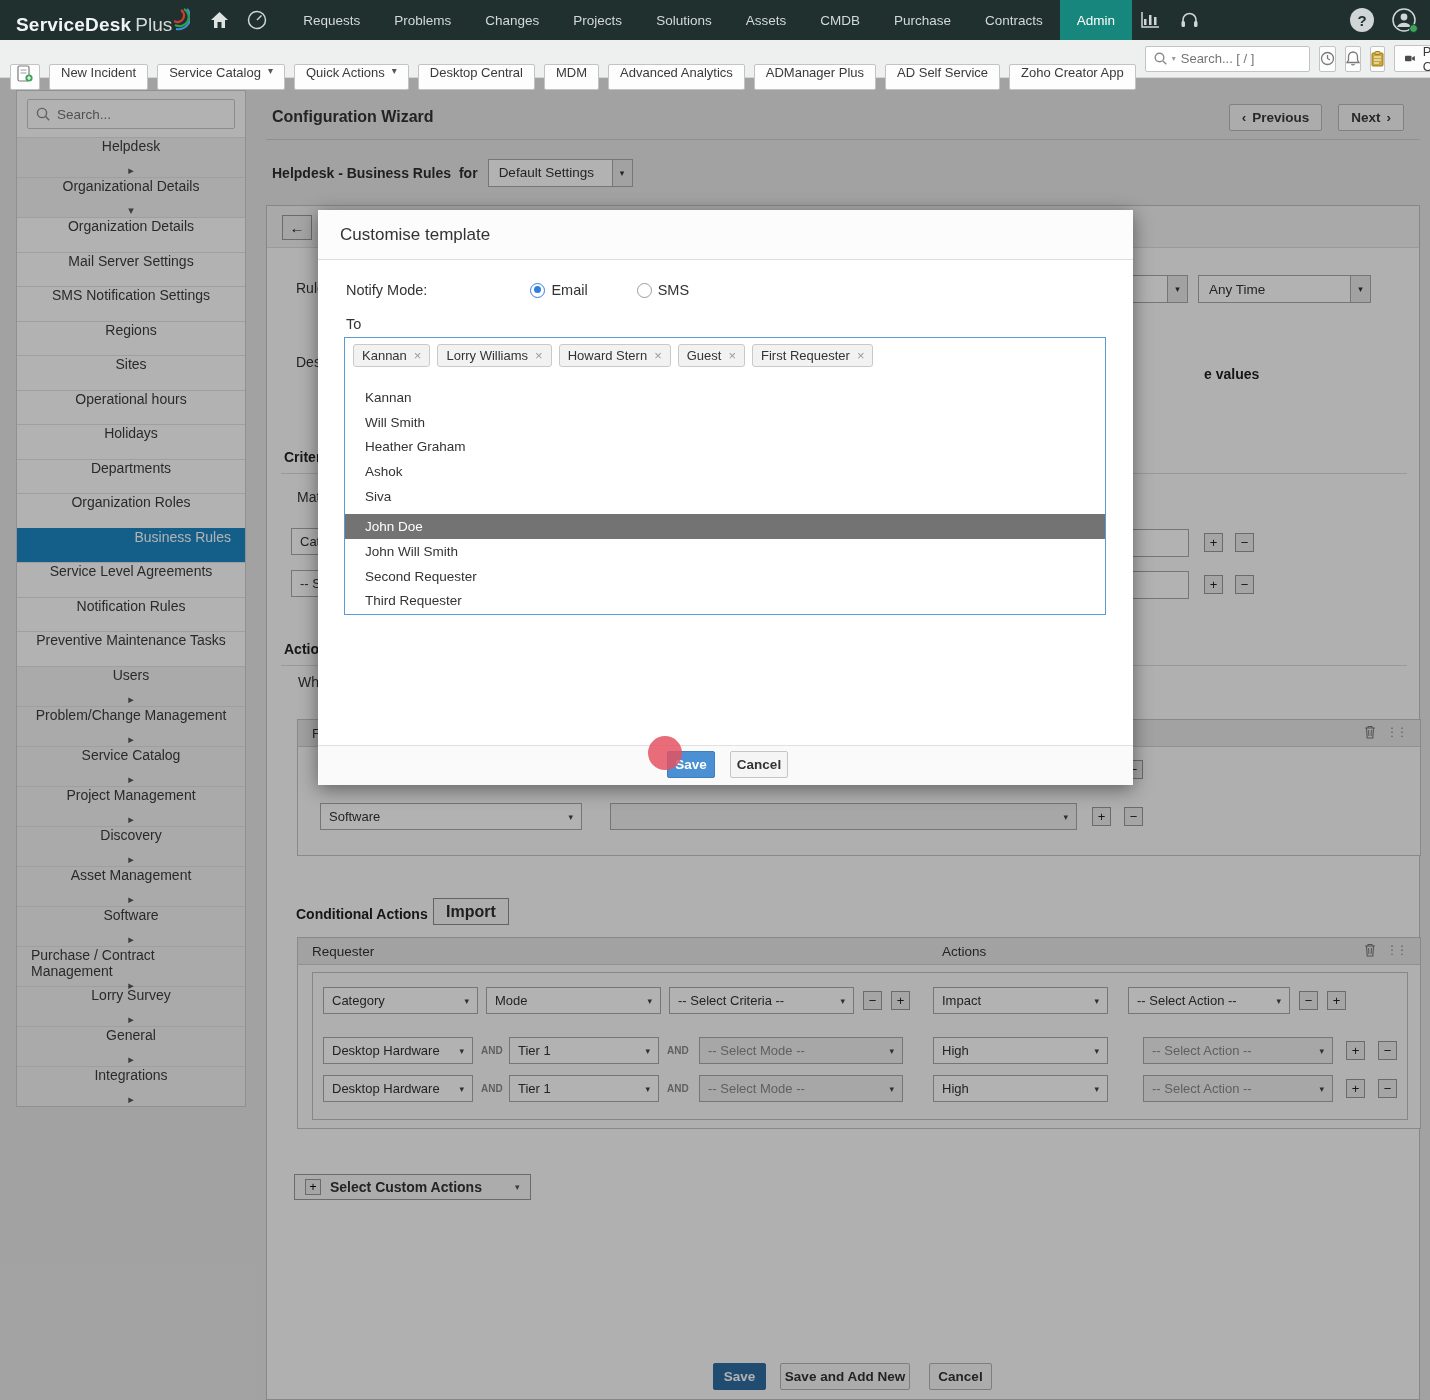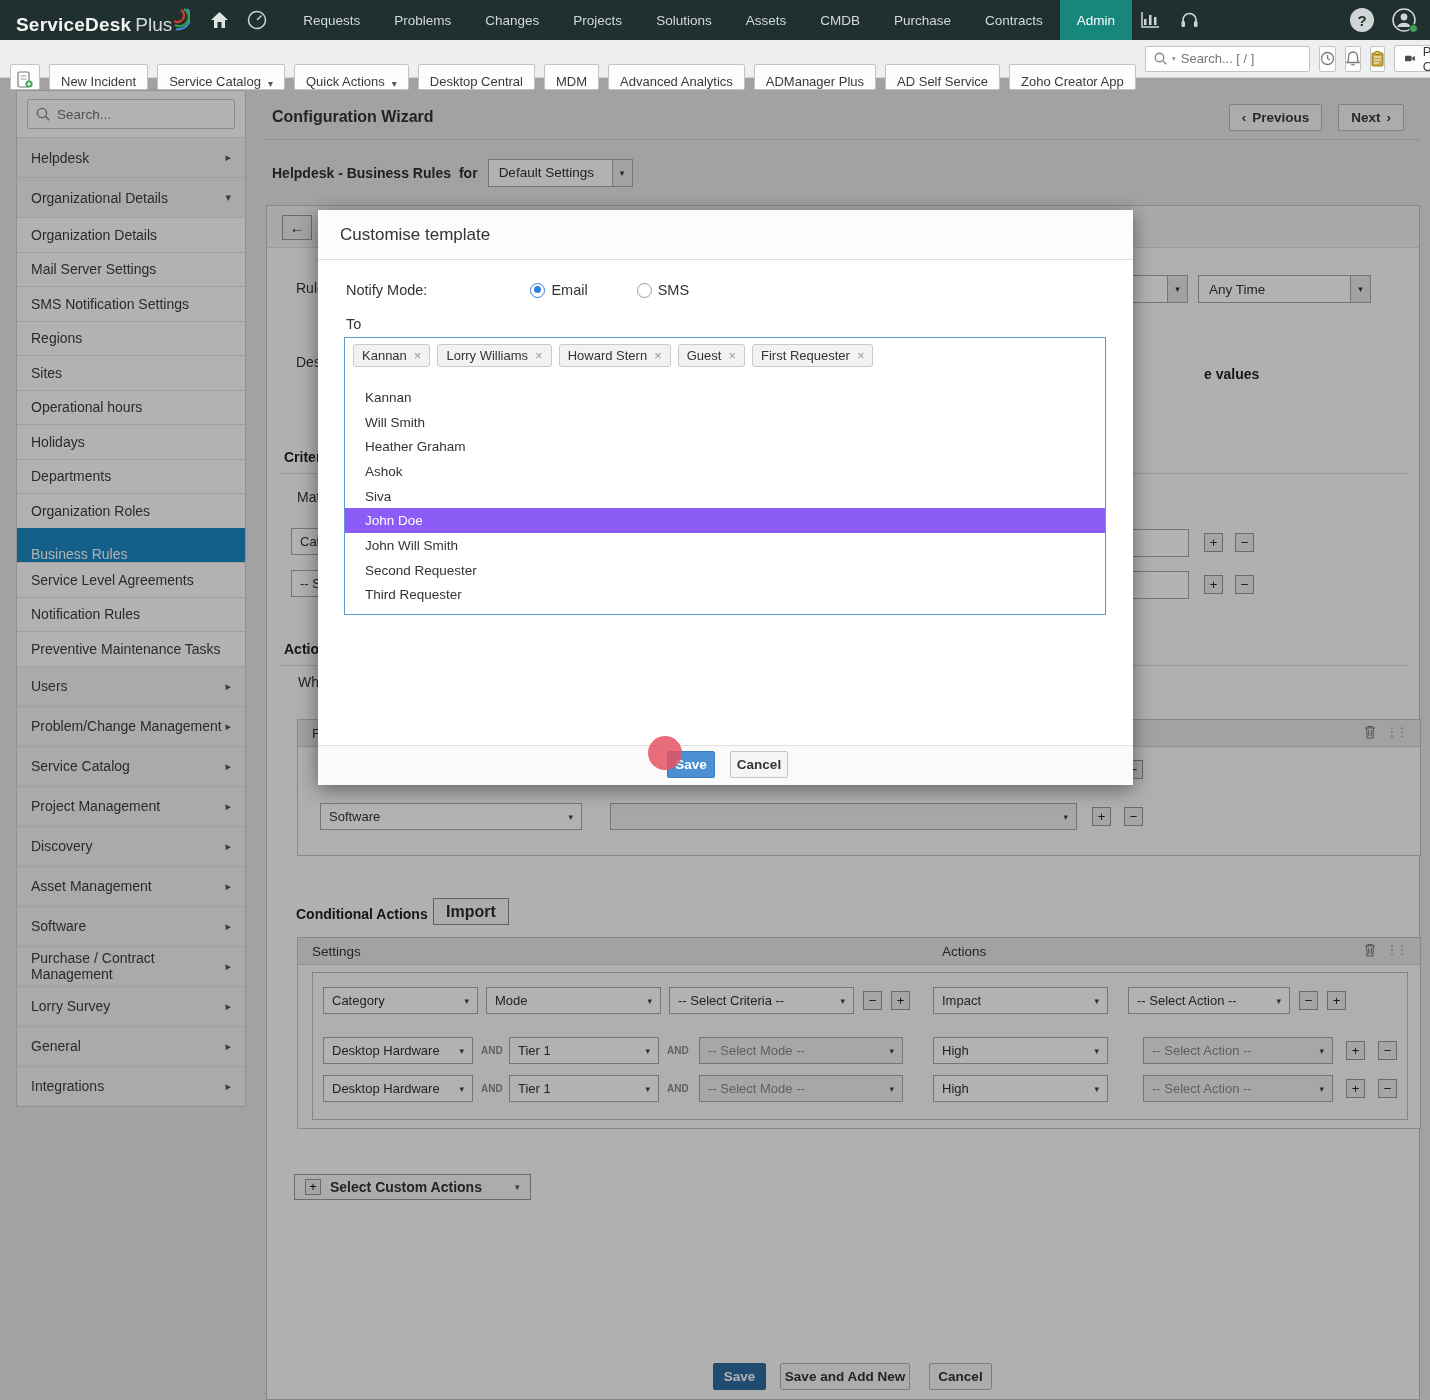--- a/index.html
+++ b/index.html
@@ -16,33 +16,33 @@
   .nav-items { display:flex; align-items:center; height:40px; margin-left:10px; }
   .nav-item { color:#d3d9d8; font-size:13.5px; padding:0 17px; height:40px; display:flex; align-items:center; cursor:pointer; }
   .nav-item.active { background:#17867c; color:#fff; }
   .topnav-right { margin-left:auto; display:flex; align-items:center; padding-right:14px; gap:18px; }
   .help-circle { width:24px; height:24px; border-radius:50%; background:#cfd6d5; color:#20302f; font-weight:bold; font-size:15px; display:flex; align-items:center; justify-content:center; }
   .user-ic { position:relative; }
   .user-dot { position:absolute; right:-2px; bottom:-1px; width:9px; height:9px; border-radius:50%; background:#3aa45a; border:1.5px solid #20302f; }
 
   
   .toolbar { position:absolute; top:40px; left:0; width:1430px; height:38px; background:#eef0ef; border-bottom:1px solid #d5d5d5; display:flex; align-items:center; padding:0 10px; gap:9px; z-index:60; }
-  .tbtn { background:#fdfdfd; border:1px solid #c3c3c3; border-radius:2px; height:26px; display:flex; align-items:flex-end; padding:0 11px; font-size:13px; color:#3a3a3a; cursor:pointer; white-space:nowrap;margin-top:36px; }
+  .tbtn { background:#fdfdfd; border:1px solid #c3c3c3; border-radius:2px; height:26px; display:flex; align-items:flex-start; padding:0 11px; font-size:13px; color:#3a3a3a; cursor:pointer; white-space:nowrap;margin-top:36px; }
   .tbtn .car { margin-left:7px; font-size:10px; color:#555; }
   .tbtn.iconb { padding:0 6px; }
   .tsearch { height:26px; width:182px; background:#fff; border:1px solid #c3c3c3; border-radius:2px; display:flex; align-items:center; padding:0 8px; gap:5px; color:#8a8a8a; }
   .tsearch input { border:none; outline:none; width:120px; font-size:13px; color:#666; background:transparent; font-family:"Liberation Sans",sans-serif; }
   .tool-ic { width:28px; height:26px; border:1px solid #c3c3c3; border-radius:2px; background:#fdfdfd; display:flex; align-items:center; justify-content:center; }
   .prod-btn { display:flex; align-items:center; gap:8px; border:1px solid #c3c3c3; background:#fdfdfd; border-radius:2px; height:27px; padding:0 10px; font-size:13px; color:#3a3a3a; }
 
   
   .sidebar { position:absolute; top:90px; left:16px; width:230px; background:#fff; border:1px solid #cfcfcf; z-index:10; }
   .sb-search { margin:8px 10px; height:30px; border:1px solid #c9c9c9; border-radius:2px; display:flex; align-items:center; padding:0 8px; gap:7px; background:#fff; }
   .sb-search input { border:none; outline:none; font-size:13.5px; color:#666; width:160px; background:transparent; font-family:"Liberation Sans",sans-serif;}
-  .sb-row { display:flex; align-items:center; justify-content:space-between; padding:0 14px; font-size:14px; color:#3d3d3d; border-top:1px solid #e4e4e4; cursor:pointer; }
+  .sb-row { display:flex; align-items:center; justify-content:space-between; padding:0 14px; font-size:14px; color:#3d3d3d; border-top:1px solid #e4e4e4; cursor:pointer;flex-direction:column; }
   .sb-group { height:40px; background:#f4f4f4; }
   .sb-sub { height:34.5px; background:#fff; }
   .sb-sub.active { background:#1e88c5; color:#fff; border-top-color:#1e88c5;align-items:flex-end; }
   .sb-arrow { font-size:11px; color:#555; }
 
   
   .content-hd { position:absolute; top:95px; left:266px; width:1154px; height:45px; border-bottom:1px solid #cfcfcf; display:flex; align-items:center; z-index:10; }
   .page-title { font-size:16px; font-weight:bold; color:#333; margin-left:6px; }
   .hd-right { margin-left:auto; display:flex; gap:16px; margin-right:16px; }
   .navbtn { height:27px; border:1px solid #b9b9b9; background:#f7f7f7; border-radius:2px; display:flex; align-items:center; padding:0 12px; font-size:13.5px; font-weight:bold; color:#3a3a3a; gap:6px; cursor:pointer; }
@@ -89,21 +89,21 @@
   .radio { width:15px; height:15px; border-radius:50%; border:1.5px solid #9c9c9c; background:#fff; margin-right:6px; position:relative; }
   .radio.sel { border-color:#2f7fe0; }
   .radio.sel::after { content:""; position:absolute; top:2.5px; left:2.5px; width:7px; height:7px; border-radius:50%; background:#2f7fe0; }
   .to-label { position:absolute; top:106px; left:28px; font-size:14.5px; color:#333; }
   .tofield { position:absolute; top:127px; left:26px; width:762px; height:278px; border:1.5px solid #5b9ad2; background:#fff; overflow:hidden; }
   .chips { padding:6px 8px 2px 8px; display:flex; gap:7px; flex-wrap:wrap; }
   .chip { display:flex; align-items:center; gap:7px; background:#f2f2f2; border:1px solid #c9c9c9; border-radius:3px; height:23px; padding:0 8px; font-size:13px; color:#333; }
   .chip .x { color:#9a9a9a; font-size:13px; cursor:pointer; }
   .sugg { position:absolute; top:47px; left:0; width:100%; }
   .sugg-item { height:24.7px; display:flex; align-items:center; padding-left:20px; font-size:13.5px; color:#333; cursor:pointer; }
-  .sugg-item.hl { background:#8b5cf6; color:#fff; }
+  .sugg-item.hl { background:#737373; color:#fff;margin-top:6px; }
   .msgarea { position:absolute; top:433px; left:26px; width:758px; height:65px; border:1px solid #ccc; border-top-color:#ddd; background:#fff; padding:6px 16px; font-size:13.5px; color:#444; line-height:16px; }
   .modal-ft { position:absolute; bottom:0; left:0; width:100%; height:40px; background:#fafafa; border-top:1px solid #e0e0e0; }
   .mbtn { position:absolute; height:27px; display:flex; align-items:center; justify-content:center; font-size:13.5px; border-radius:2px; cursor:pointer; }
   .mbtn.primary { background:#4a90d2; border:1px solid #3d80c0; color:#fff; font-weight:bold; }
   .mbtn.plain { background:#f5f5f5; border:1px solid #c5c5c5; color:#333; font-weight:bold; }
   .reddot { position:absolute; top:526px; left:330px; width:34px; height:34px; border-radius:50%; background:rgba(228,82,97,0.85); z-index:110; pointer-events:none; }
   svg { display:block; }
 </style>
 </head>
 <body>
@@ -461,21 +461,21 @@
         </div>
     </div>
 
     <span class="fsection" style="top:700px; left:29px;">Conditional Actions</span>
     <div class="import-btn" style="top:692px; left:166px;">
         <span>Import</span>
       </div>
 
     <div class="subpanel" style="top:731px; left:30px; width:1124px; height:192px;">
       <div class="subpanel-hd">
-        <span>Settings</span>
+        <span>Requester</span>
         <span style="position:absolute; left:644px;">Actions</span>
         <div class="hd-icons" style="right:14px;">
           <svg width="12" height="14" viewBox="0 0 12 14">
               <path d="M1 3 H11 M4 3 V1.5 H8 V3 M2.5 3 L3.2 13 H8.8 L9.5 3" fill="none" stroke="#777" stroke-width="1.1"></path>
               <line x1="4.6" y1="5" x2="4.9" y2="11" stroke="#777"></line>
               <line x1="7.4" y1="5" x2="7.1" y2="11" stroke="#777"></line>
             </svg>
           <span class="dragdots">⋮⋮</span>
         </div>
       </div>

